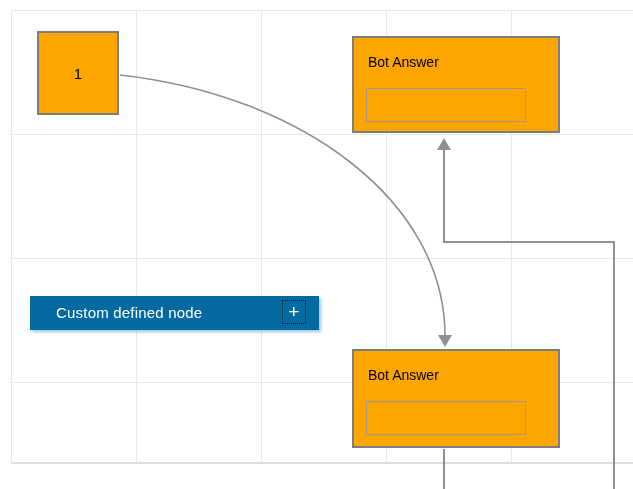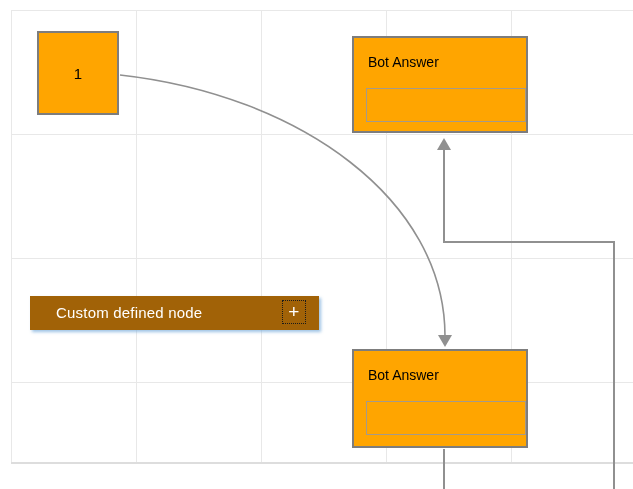--- a/index.html
+++ b/index.html
@@ -51,21 +51,21 @@
     top: 31px;
     width: 82px;
     height: 84px;
     display: flex;
     align-items: center;
     justify-content: center;
     font-size: 15px;
     color: #000000;
   }
   .node-bot {
-    width: 176px;
+    width: 208px;
     padding-left: 6px;
   }
   .node-bot-top  { left: 352px; top: 36px;  height: 97px; }
   .node-bot-bottom { left: 352px; top: 349px; height: 99px; }
   .bot-title {
     position: absolute;
     left: 14px;
     top: 16px;
     font-size: 14px;
     color: #000000;
@@ -83,21 +83,21 @@
   }
 
   
   .node-custom {
     position: absolute;
     left: 30px;
     top: 296px;
     width: 289px;
     height: 34px;
     box-sizing: border-box;
-    background: #a16207;
+    background: #0369a1;
     color: #ffffff;
     font-size: 15px;
     line-height: 34px;
     padding-left: 26px;
     letter-spacing: 0.2px;
     box-shadow: 2px 2px 3px rgba(125, 175, 220, 0.75);
   }
   .add-btn {
     position: absolute;
     right: 13px;

